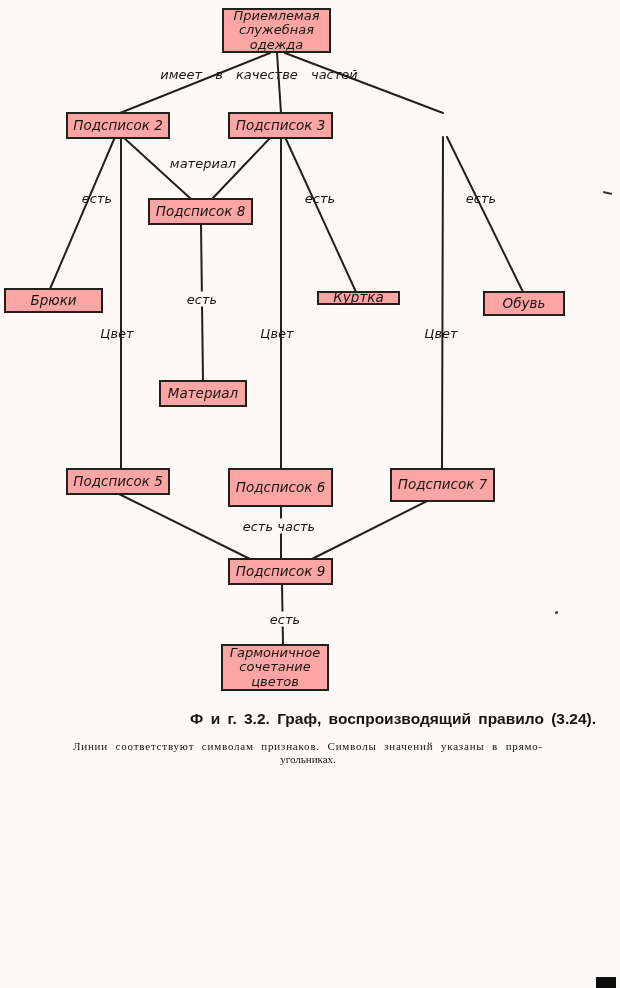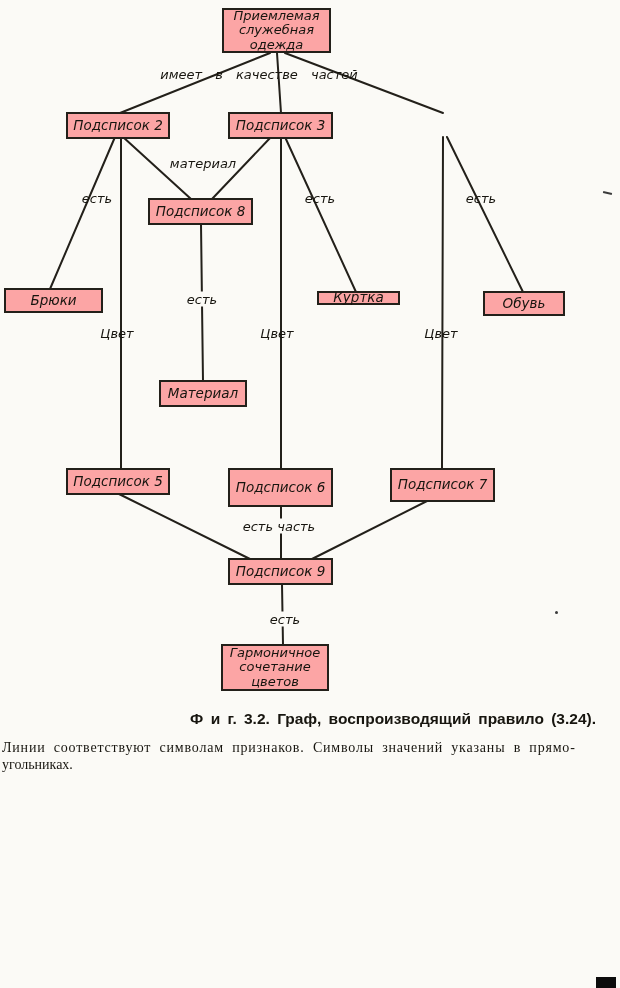--- a/index.html
+++ b/index.html
@@ -8,22 +8,22 @@
   svg.edges{position:absolute;left:0;top:0;}
   .node{position:absolute;box-sizing:border-box;border:2px solid #23201a;background:#fca5a5;
         display:flex;align-items:center;justify-content:center;text-align:center;
         font-style:italic;font-size:13.5px;line-height:1.12;white-space:pre-line;}
   .node.small{font-size:13px;}
   .elabel{position:absolute;transform:translate(-50%,-50%);font-style:italic;font-size:13px;white-space:nowrap;}
   .elabel.bg{background:#fbfaf6;padding:0 3px;}
   .elabel.spread{word-spacing:9px;}
   .caption{position:absolute;left:0;top:710px;width:566px;text-align:right;
            font-family:Liberation Sans, sans-serif;font-weight:700;font-size:15.5px;word-spacing:3px;margin-left:30px;}
-  .footnote{position:absolute;left:2px;top:740px;width:612px;
-            font-family:"Liberation Serif",serif;font-size:14px;line-height:1.2;}
+  .footnote{position:absolute;left:2px;top:740px;width:612px;text-align:center;
+            font-family:"Liberation Serif",serif;font-size:11px;line-height:1.2;}
   .footnote .l1{letter-spacing:0.8px;word-spacing:4px;white-space:nowrap;}
   .corner-mark{position:absolute;left:596px;top:977px;width:20px;height:11px;background:#0c0c0c;}
   .speck{position:absolute;background:#3a3a3a;}
   .speck.dash{left:603px;top:192px;width:9px;height:2px;transform:rotate(12deg);}
   .speck.dot{left:555px;top:611px;width:3px;height:3px;border-radius:50%;}
 </style>
 </head>
 <body>
 
 <div class="page">

